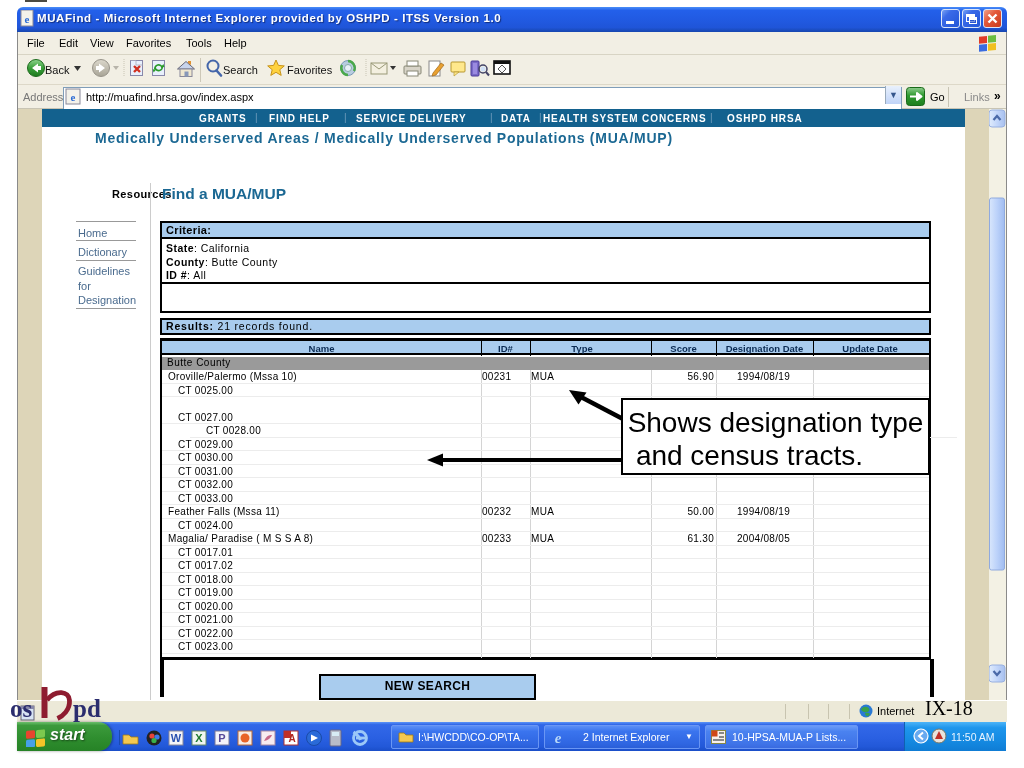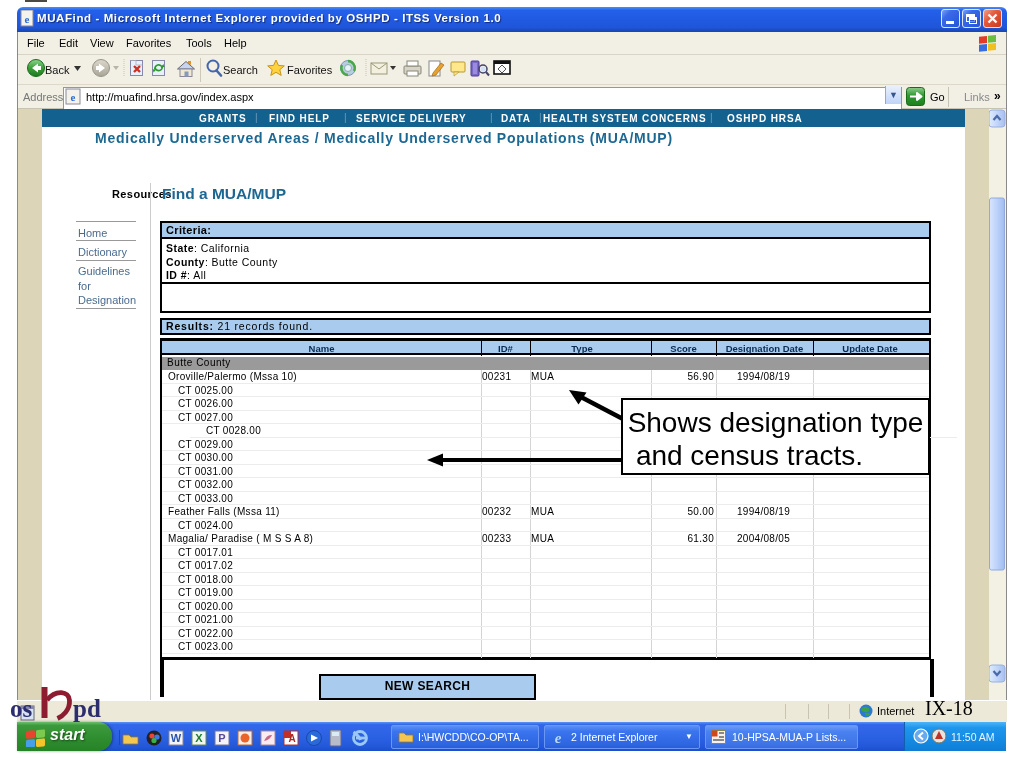--- a/index.html
+++ b/index.html
@@ -337,23 +337,20 @@
     <div id="rows">
       <div class="row" style="top:0.00px;border-bottom:1px solid #ececec;">
           <span class="cname">Oroville/Palermo (Mssa 10)</span>
           <span class="cid">00231</span>
           <span class="ctype">MUA</span>
           <span class="cscore">56.90</span>
           <span class="cdate">1994/08/19</span>
         </div>
       <div class="row" style="top:13.50px;border-bottom:1px solid #ececec;">
           <span class="cct">CT 0025.00</span>
-        </div>
-      <div class="row" style="top:27.00px;border-bottom:1px solid #ececec;">
-          <span class="cct">CT 0026.00</span>
         </div>
       <div class="row" style="top:40.50px;border-bottom:1px solid #ececec;">
           <span class="cct">CT 0027.00</span>
         </div>
       <div class="row" style="top:54.00px;border-bottom:1px solid #ececec;margin-left:28px;">
           <span class="cct">CT 0028.00</span>
         </div>
       <div class="row" style="top:67.50px;border-bottom:1px solid #ececec;">
           <span class="cct">CT 0029.00</span>
         </div>
@@ -492,21 +489,21 @@
       <g>
           <circle cx="243" cy="10" r="6.5" fill="none" stroke="#9cc8f8" stroke-width="2.8"></circle>
       <rect x="239" y="8.6" width="10" height="2.8" fill="#9cc8f8"></rect>
       <path d="M236.5 4 Q242 8 243.5 12" fill="none" stroke="#9cc8f8" stroke-width="3"></path>
         </g>
     </svg>
     <div class="taskbtn" style="left:374px;width:148px;padding-left:26px;">I:\HWCDD\CO-OP\TA...</div>
     <svg style="position:absolute;left:381px;top:9px;" width="16" height="12">
       <path d="M1 2 L6 2 L8 4 L15 4 L15 11 L1 11 Z" fill="#f4c850" stroke="#a07818" stroke-width="0.8"></path>
     </svg>
-    <div class="taskbtn" style="left:527px;width:156px;padding-left:26px;">2 Internet Explorer<span style="position:absolute;right:6px;top:0;font-size:8px;">▼</span></div>
+    <div class="taskbtn" style="left:527px;width:156px;padding-left:38px;">2 Internet Explorer<span style="position:absolute;right:6px;top:0;font-size:8px;">▼</span></div>
     <svg style="position:absolute;left:533px;top:7px;" width="16" height="16">
       <text x="8" y="14" font-size="15" font-weight="bold" fill="#b8d8f8" font-family="Liberation Serif" font-style="italic" text-anchor="middle">e</text>
     </svg>
     <div class="taskbtn" style="left:688px;width:153px;padding-left:26px;background:linear-gradient(180deg,#6a9af8 0%,#4a82f0 25%,#3f74e8 80%,#3a6ae0 100%);">10-HPSA-MUA-P Lists...</div>
     <svg style="position:absolute;left:694px;top:8px;" width="15" height="14">
       <rect x="0.5" y="0.5" width="14" height="13" fill="#f8f0ec" stroke="#884"></rect>
       <rect x="0.5" y="0.5" width="6" height="6" fill="#d04818"></rect>
       <rect x="8" y="2" width="5" height="2" fill="#888"></rect>
         <rect x="8" y="6" width="5" height="2" fill="#888"></rect>
       <rect x="2" y="9" width="11" height="2" fill="#888"></rect>

